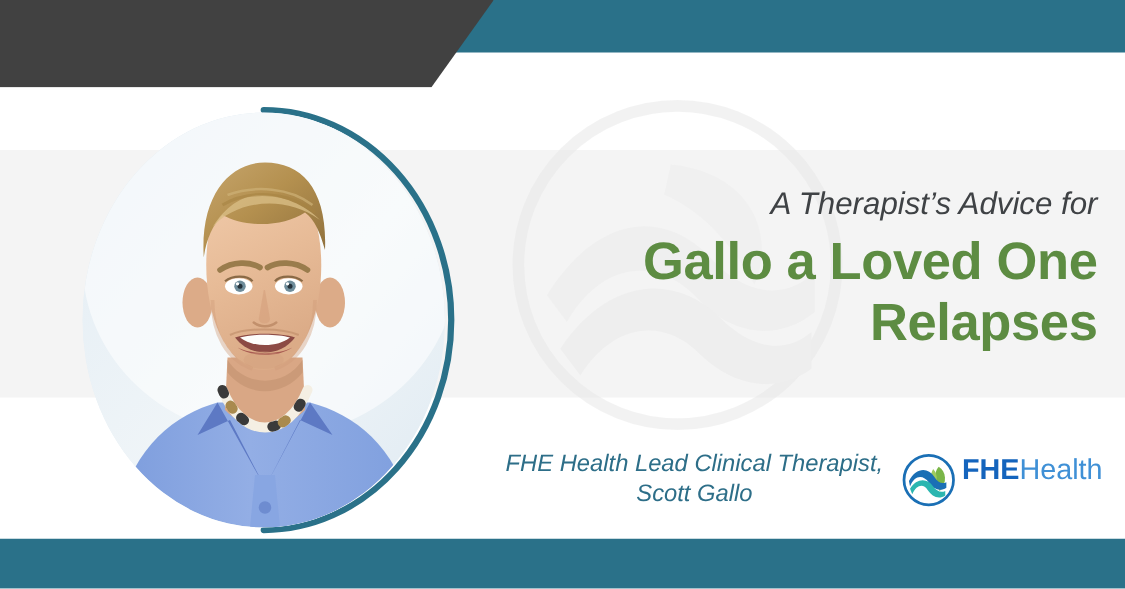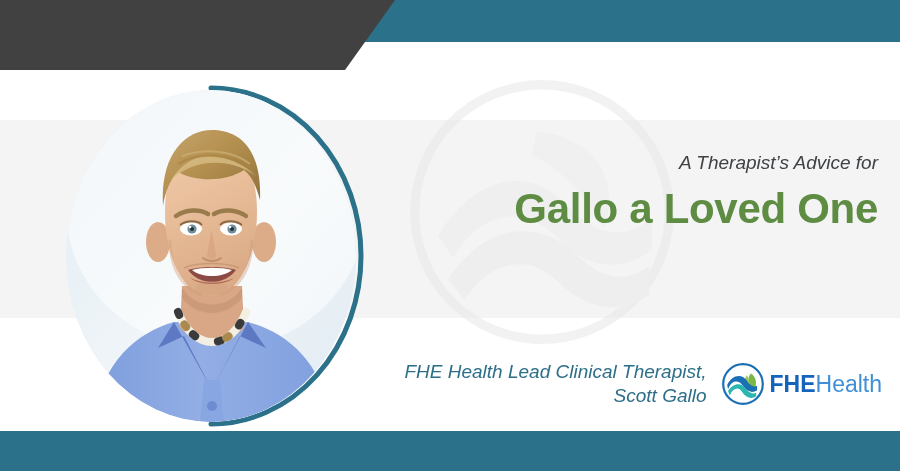--- a/index.html
+++ b/index.html
@@ -113,21 +113,21 @@
     top: 146px;
     width: 560px;
     text-align: right;
     z-index: 6;
   }
   .eyebrow {
     color: #3f4245;
     font-family: "Liberation Sans", sans-serif;
     font-style: italic;
     font-weight: 400;
-    font-size: 19px;
+    font-size: 25px;
     line-height: 34px;
     margin: 0 0 4px 0;
     white-space: nowrap;
   }
   .headline {
     color: #5d8c42;
     font-family: "Liberation Sans", sans-serif;
     font-weight: 700;
     font-size: 42px;
     line-height: 49px;
@@ -146,26 +146,26 @@
     gap: 14px;
     z-index: 6;
   }
   .credit-text {
     color: #2d6e88;
     font-family: "Liberation Sans", sans-serif;
     font-style: italic;
     font-weight: 400;
     font-size: 19px;
     line-height: 24px;
-    text-align: right;
+    text-align: center;
     white-space: pre-line;
   }
   .brand-logo {
     display: flex;
-    align-items: center;
+    align-items: flex-start;
     gap: 5px;
   }
   .brand-word {
     font-family: "Liberation Sans", sans-serif;
     font-size: 23px;
     line-height: 26px;
     white-space: nowrap;
   }
   .brand-word .fhe {
     color: #1464bd;
@@ -305,20 +305,21 @@
           <ellipse cx="145" cy="198" rx="16" ry="7" fill="#d29e7a" opacity="0.35"></ellipse>
         </g>
       </svg>
     </div>
   </div>
 
   <div class="headline-block">
     <p class="eyebrow">A Therapist’s Advice for</p>
     <h1 class="headline">
       <span>Gallo a Loved One</span><br>
+      <span>Relapses</span>
     </h1>
   </div>
 
   <div class="credit-row">
     <div class="credit-text">FHE Health Lead Clinical Therapist,
 Scott Gallo</div>
 
     <div class="brand-logo">
       <svg width="44" height="44" viewBox="0 0 100 100">
         <circle cx="50" cy="50" r="45" fill="none" stroke="#1a6fb5" stroke-width="5"></circle>

